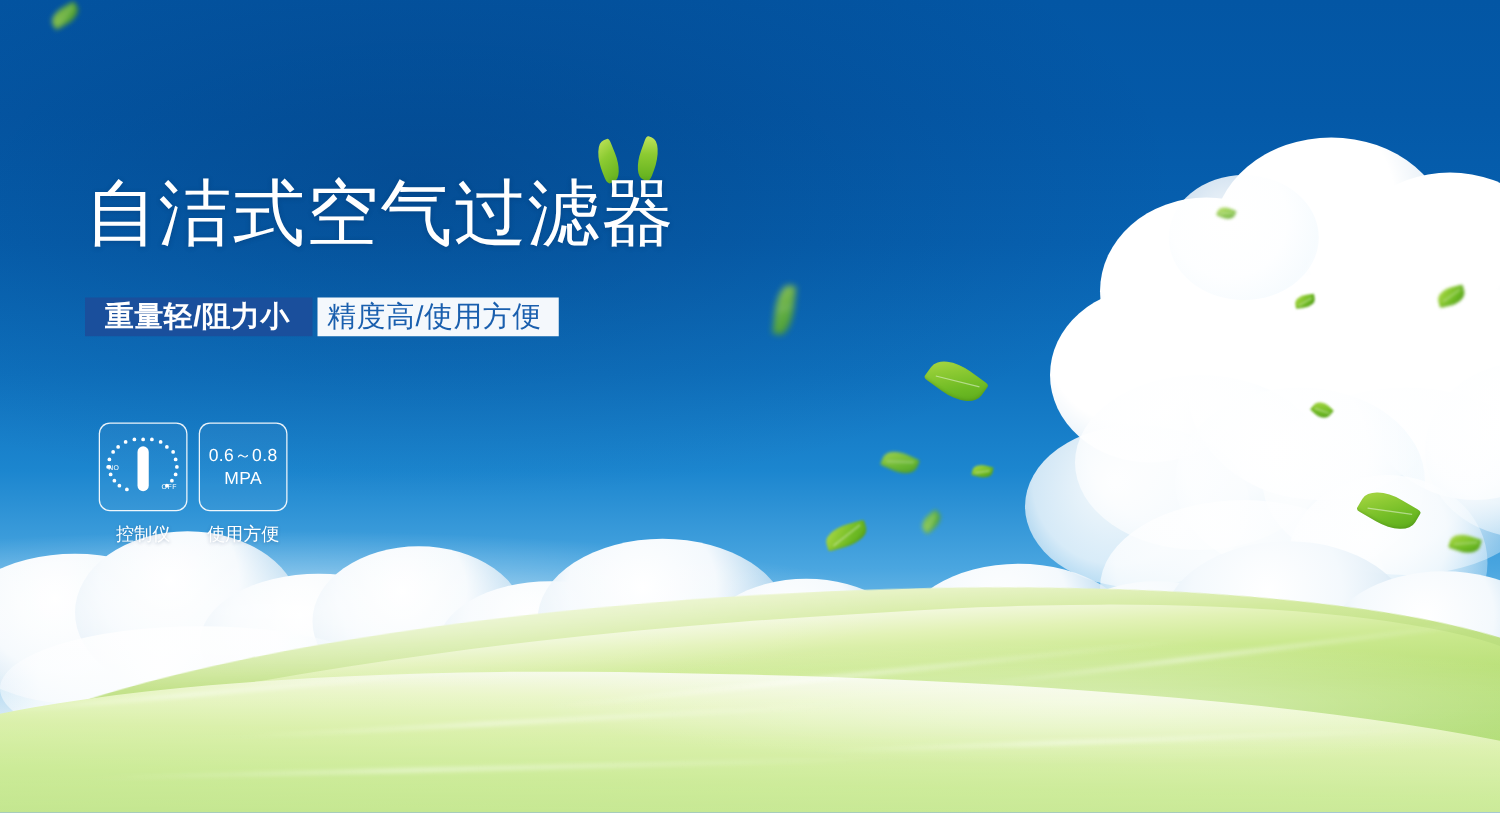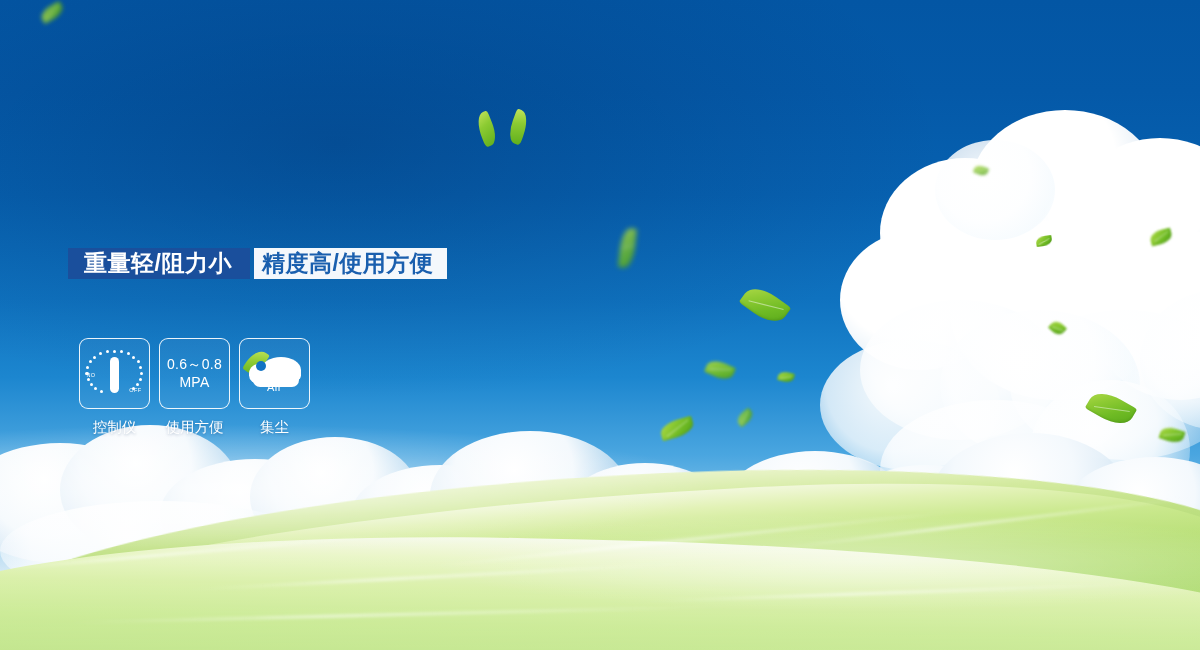--- a/index.html
+++ b/index.html
@@ -169,21 +169,21 @@
     border-radius: 12% 70% 16% 62%;
     transform: rotate(20deg);
   }
 
   
   #subtitle-bar {
     position: absolute;
     left: 68px; top: 238px;
     height: 50px;
     display: flex;
-    align-items: center;
+    align-items: flex-start;
   }
   .sub-left {
     background: #1a4f9c;
     color: #ffffff;
     font-size: 23px;
     font-weight: 700;
     display: flex; align-items: center;
     padding: 0 18px 0 16px;
     letter-spacing: 0.5px;
     position: relative;
@@ -193,21 +193,21 @@
     width: 26px;
     background: linear-gradient(to bottom right, #1a4f9c 0%, #1a4f9c 50%, #f4f8fc 50.5%, #f4f8fc 100%);
     transform: skewX(-16deg);
     margin-left: -12px;
     position: relative; z-index: 1;
   }
   .sub-right {
     background: #f4f8fc;
     color: #1a5fae;
     font-size: 23px;
-    font-weight: 700;
+    font-weight: 400;
     display: flex; align-items: center;
     padding: 0 14px 0 8px;
     letter-spacing: 0.5px;
     margin-left: -10px;
   }
   .sub-cap {
     width: 5px;
     background: #1a4f9c;
   }
 
@@ -406,20 +406,21 @@
   <div class="leaf" style="left:1036px;top:236px; width:16px; height:10px; transform:rotate(-8deg); filter:blur(0.7px);"></div>
   <div class="leaf" style="left:1050px;top:322px; width:15px; height:12px; transform:rotate(42deg); filter:blur(0.8px);"></div>
   <div class="leaf" style="left:1150px;top:230px; width:22px; height:14px; transform:rotate(-14deg); filter:blur(1.1px);"></div>
   <div class="leaf" style="left:1088px;top:396px; width:46px; height:25px; transform:rotate(30deg);"></div>
   <div class="leaf" style="left:1160px;top:428px; width:24px; height:14px; transform:rotate(18deg); filter:blur(1.2px);"></div>
   <div class="leaf" style="left:660px; top:420px; width:34px; height:17px; transform:rotate(-16deg); filter:blur(0.9px);"></div>
   <div class="leaf" style="left:974px; top:166px; width:14px; height:9px;  transform:rotate(22deg); filter:blur(1.4px); opacity:0.8;"></div>
 
   <div class="sprout" id="sprout-left"></div>
   <div class="sprout" id="sprout-right"></div>
+  <div id="title">自洁式空气过滤器</div>
 
   <div id="subtitle-bar">
     <div class="sub-left">重量轻/阻力小</div>
     <div class="sub-slant"></div>
     <div class="sub-right">精度高/使用方便</div>
     <div class="sub-cap"></div>
   </div>
 
   <div id="features">
 
@@ -459,28 +460,15 @@
         <div class="feat-text">
           <div>0.6～0.8</div>
           <div>MPA</div>
         </div>
       </div>
       <div class="feat-caption">使用方便</div>
     </div>
 
 
 
-    <div class="feature">
-      <div class="feat-box">
-        <div class="airicon">
-          <div class="ai-leaf"></div>
-          <div class="ai-cloud-b"></div>
-          <div class="ai-cloud-a"></div>
-          <div class="ai-base"></div>
-          <div class="ai-notch"></div>
-          <div class="ai-text">Air</div>
-        </div>
-      </div>
-      <div class="feat-caption">集尘</div>
-    </div>
 
   </div>
 </div>
 
 </body></html>

